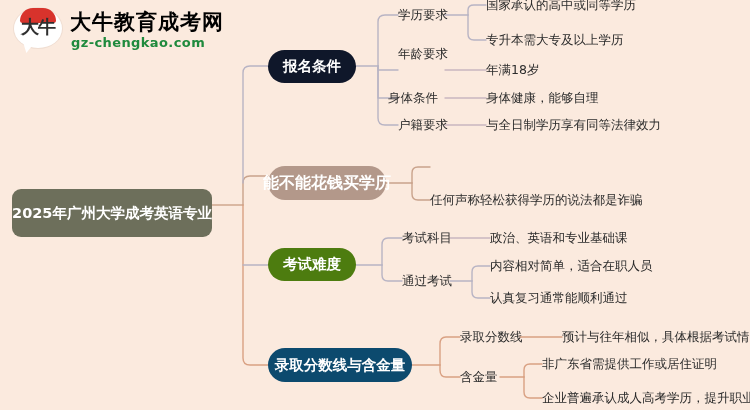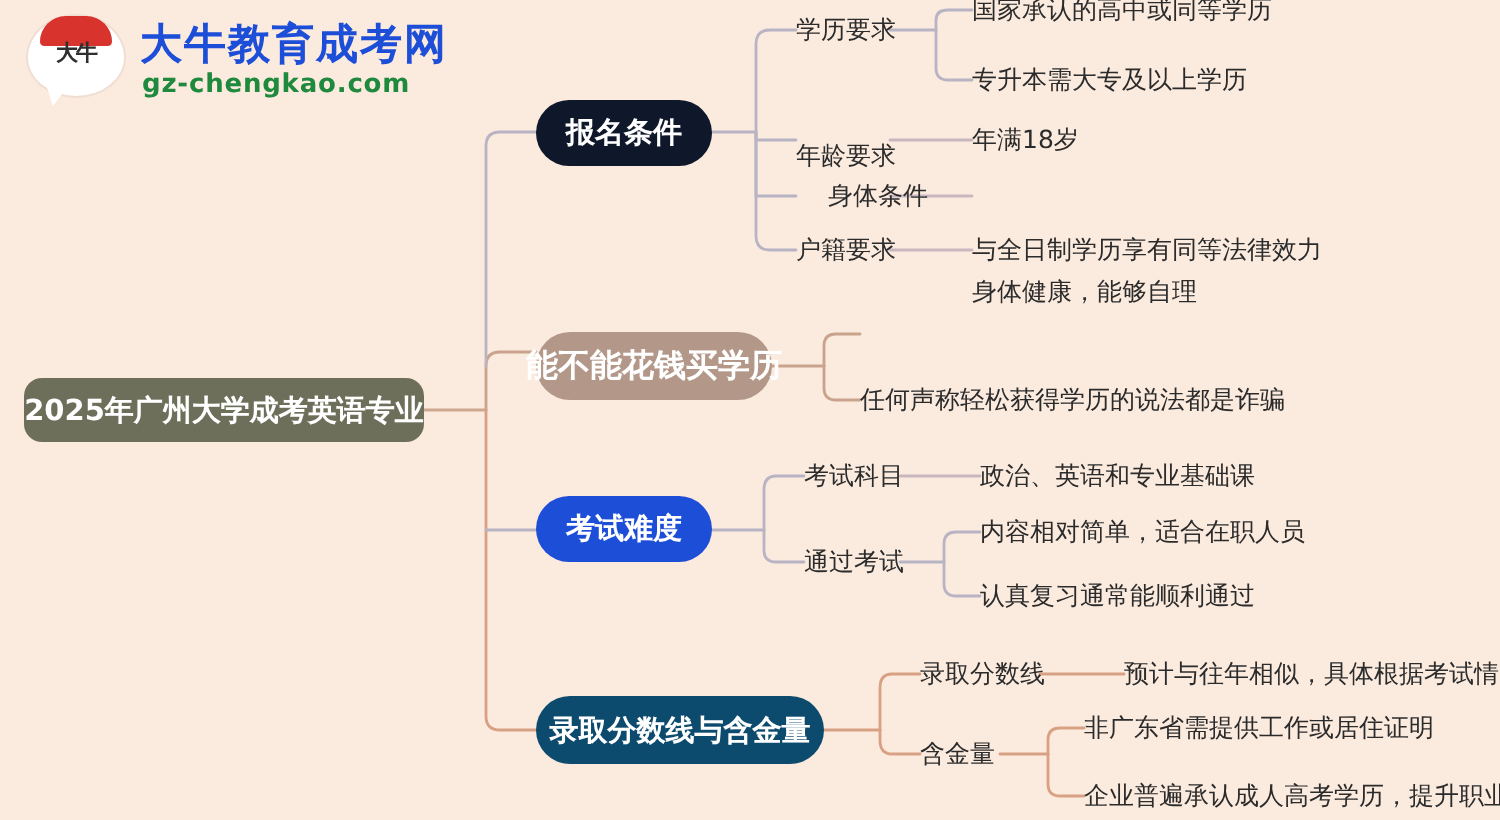--- a/index.html
+++ b/index.html
@@ -34,50 +34,50 @@
     position:absolute;left:9px;top:34px;width:12px;height:11px;
     background:#ffffff;
     clip-path:polygon(0 0,100% 0,28% 100%);
   }
   .bub-dot{
     position:absolute;right:5px;top:9px;width:12px;height:13px;
     background:#d8332c;border-radius:3px;
   }
   .bub-txt{
     position:absolute;left:0;top:11px;width:48px;text-align:center;
-    font-size:11px;font-weight:bold;color:#2f2f2f;letter-spacing:-1px;
+    font-size:18px;font-weight:bold;color:#2f2f2f;letter-spacing:-1px;
     line-height:15px;
   }
   .logo-cn{
     position:absolute;left:56px;top:2px;
-    font-size:21px;font-weight:bold;color:#1d4ed8;letter-spacing:1px;
+    font-size:21px;font-weight:bold;color:#000000;letter-spacing:1px;
     white-space:nowrap;
   }
   .logo-en{
     position:absolute;left:57px;top:29px;
     font-size:13px;font-weight:bold;color:#1f8a3d;letter-spacing:.4px;
     white-space:nowrap;
   }
 
   
   .node{
     position:absolute;
     display:flex;align-items:center;justify-content:center;
     color:#ffffff;font-weight:bold;
     border-radius:18px;
     white-space:nowrap;
     box-sizing:border-box;
   }
   .node.root{
-    left:12px;top:189px;width:200px;height:32px;
+    left:12px;top:189px;width:200px;height:48px;
     background:#6d6f5b;font-size:14.5px;border-radius:9px;text-align:center;
   }
   .node.b1{left:268px;top:50px;width:88px;height:33px;background:#0f172a;font-size:14.5px;}
   .node.b2{left:268px;top:166px;width:118px;height:34px;background:#b3988a;font-size:16px;}
-  .node.b3{left:268px;top:248px;width:88px;height:33px;background:#1d4ed8;font-size:14.5px;}
+  .node.b3{left:268px;top:248px;width:88px;height:33px;background:#4d7c0f;font-size:14.5px;}
   .node.b4{left:268px;top:348px;width:144px;height:34px;background:#0c4a6e;font-size:14.5px;}
 
   
   .lbl{
     position:absolute;
     color:#2b2b2b;
     white-space:nowrap;
     transform:translateY(-50%);
     line-height:1;
   }
@@ -155,25 +155,25 @@
   </div>
 
   <div class="node root">2025年广州大学成考英语专业</div>
 
   <div class="node b1">报名条件</div>
 
   <div class="lbl mid" style="left:398px;top:15px;">学历要求</div>
   <div class="lbl leaf" style="left:486px;top:5px;">国家承认的高中或同等学历</div>
   <div class="lbl leaf" style="left:486px;top:40px;">专升本需大专及以上学历</div>
 
-  <div class="lbl mid" style="left:398px;top:78px;text-align:right;">年龄要求</div>
+  <div class="lbl mid" style="left:398px;top:54px;text-align:right;">年龄要求</div>
   <div class="lbl leaf" style="left:486px;top:70px;">年满18岁</div>
 
-  <div class="lbl mid" style="left:414px;top:98px;">身体条件</div>
-  <div class="lbl leaf" style="left:486px;top:98px;margin-top:48px;">身体健康，能够自理</div>
+  <div class="lbl mid" style="left:388px;top:98px;">身体条件</div>
+  <div class="lbl leaf" style="left:486px;top:98px;">身体健康，能够自理</div>
 
   <div class="lbl mid" style="left:398px;top:125px;">户籍要求</div>
   <div class="lbl leaf" style="left:486px;top:125px;">与全日制学历享有同等法律效力</div>
 
   <div class="node b2">能不能花钱买学历</div>
   <div class="lbl leaf" style="left:430px;top:200px;">任何声称轻松获得学历的说法都是诈骗</div>
 
   <div class="node b3">考试难度</div>
 
   <div class="lbl mid" style="left:402px;top:238px;">考试科目</div>

